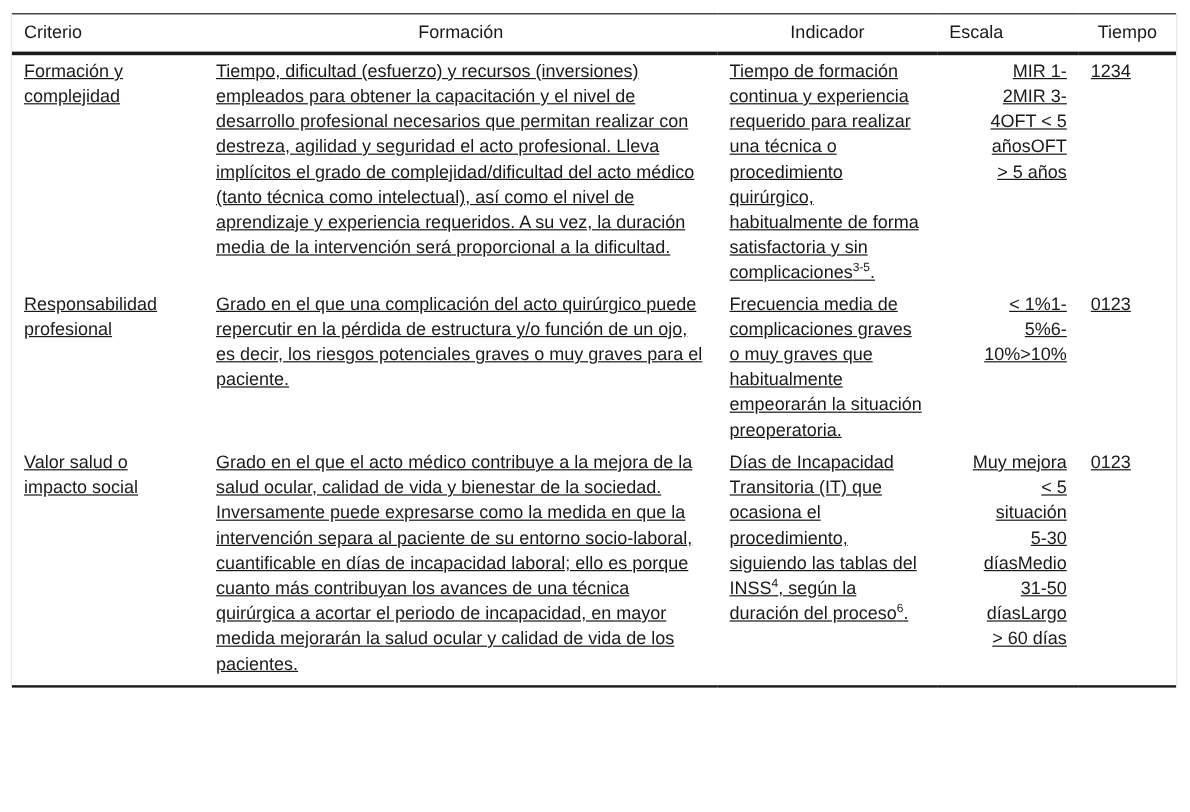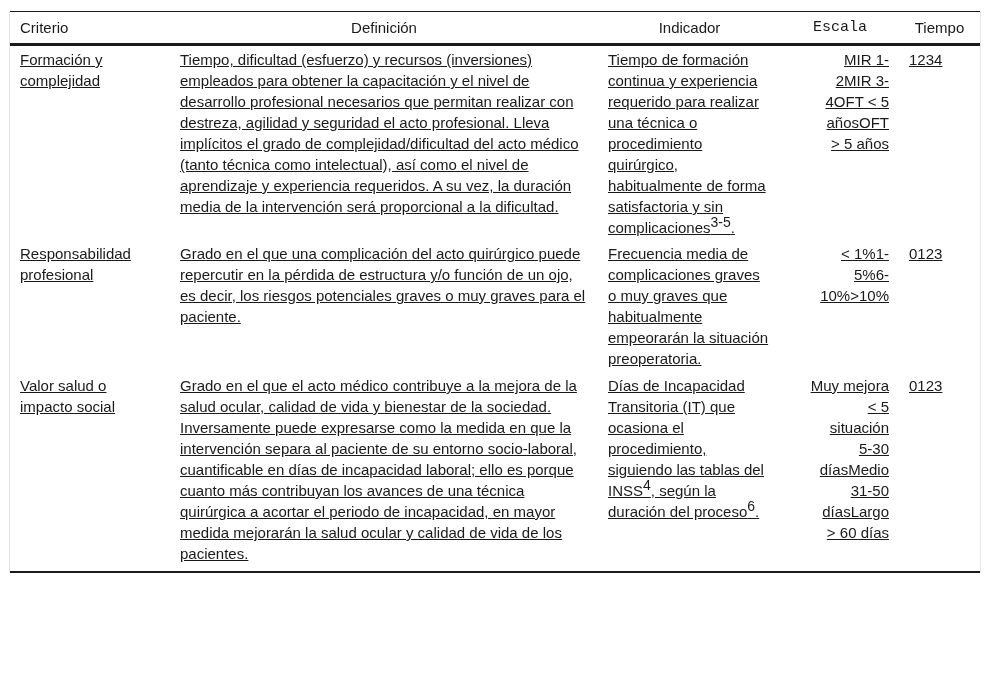--- a/index.html
+++ b/index.html
@@ -49,26 +49,26 @@
       text-decoration: underline;
     }
     col.c1 { width: 160px; }
     col.c2 { width: 428px; }
     col.c3 { width: 183px; }
     col.c4 { width: 118px; }
     col.c5 { width: 81px; }
     th.h-criterio { text-align: left; }
     th.h-definicion { text-align: center; }
     th.h-indicador { text-align: center; }
-    th.h-escala { text-align: center; font-family: Liberation Mono, monospace; }
+    th.h-escala { text-align: left; }
     th.h-valor { text-align: center; }
     td.cell-escala { padding-left: 12px; text-align: right; }
     td.cell-valor { padding-left: 10px; }
     sup {
-      font-size: 14px;
+      font-size: 10px;
       line-height: 0;
       vertical-align: super;
     }
     tr.row-1 td { padding-bottom: 2px; }
     tr.row-3 td { padding-bottom: 7px; margin-top: 28px; }
   </style>
 </head>
 <body>
 
 <div class="table-wrap">
@@ -76,21 +76,21 @@
     <colgroup>
       <col class="c1">
         <col class="c2">
         <col class="c3">
         <col class="c4">
         <col class="c5">
     </colgroup>
     <thead>
       <tr>
         <th class="h-criterio">Criterio</th>
-        <th class="h-definicion">Definición</th>
+        <th class="h-definicion">Formación</th>
         <th class="h-indicador">Indicador</th>
         <th class="h-escala">Escala</th>
         <th class="h-valor">Tiempo</th>
       </tr>
     </thead>
     <tbody>
 
       <tr class="row-1">
         <td>Formación y complejidad</td>
         <td>Tiempo, dificultad (esfuerzo) y recursos (inversiones) empleados para obtener la capacitación y el nivel de desarrollo profesional necesarios que permitan realizar con destreza, agilidad y seguridad el acto profesional. Lleva implícitos el grado de complejidad/dificultad del acto médico (tanto técnica como intelectual), así como el nivel de aprendizaje y experiencia requeridos. A su vez, la duración media de la intervención será proporcional a la dificultad.</td>

